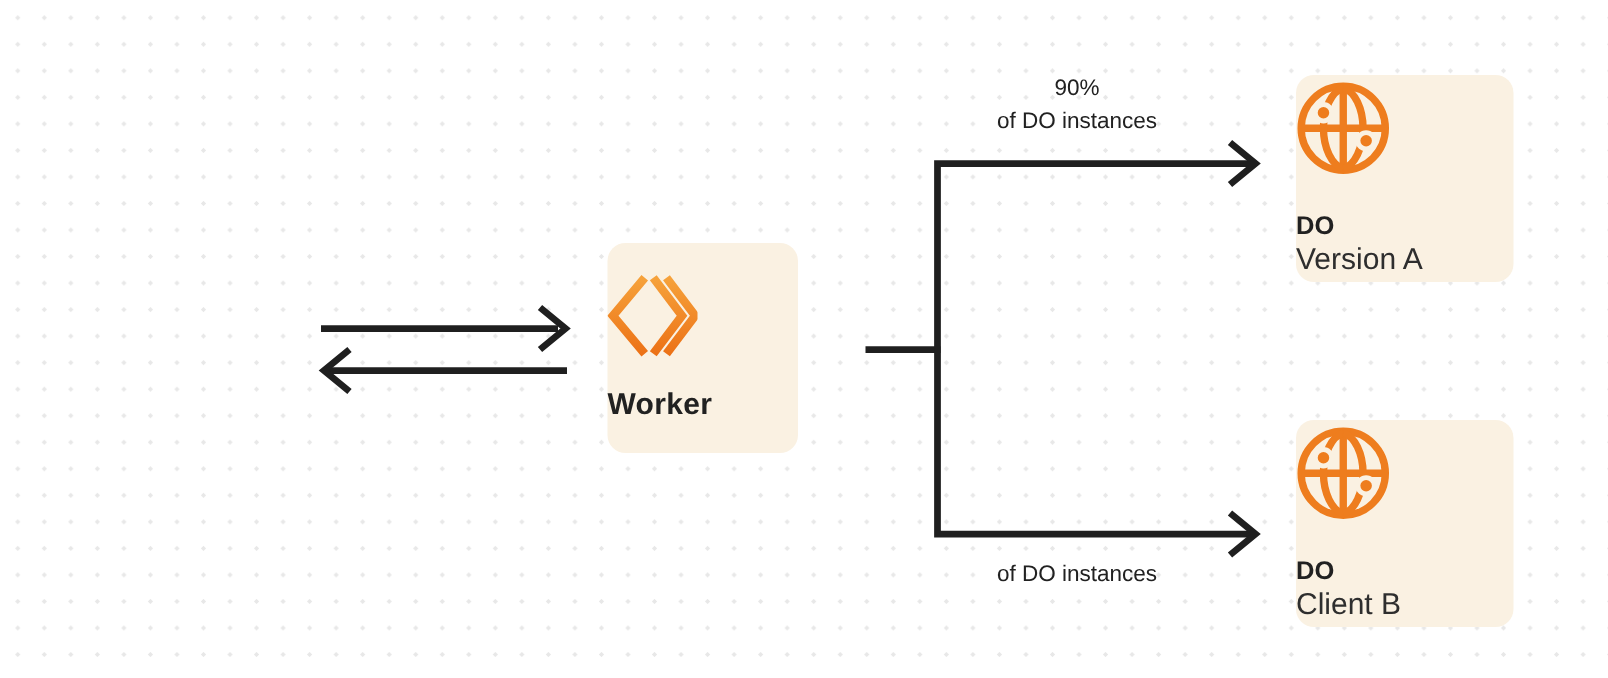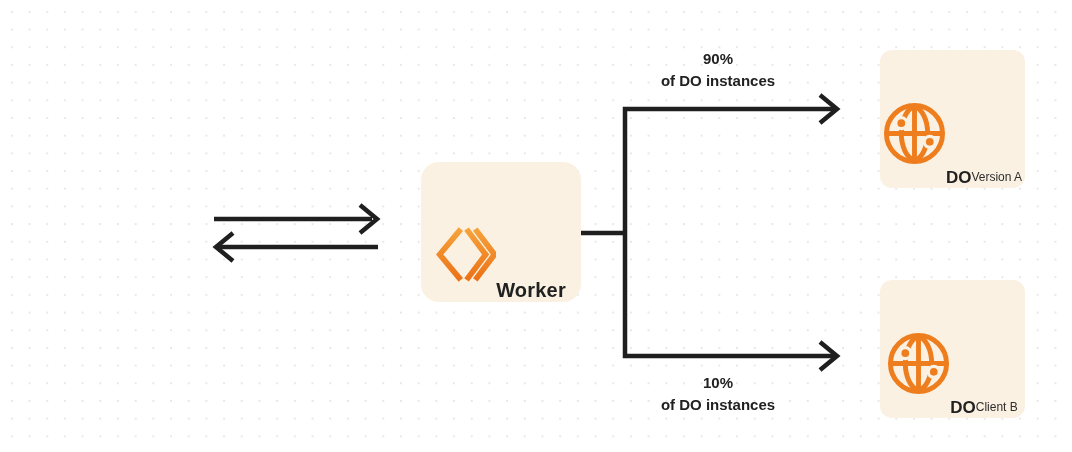--- a/index.html
+++ b/index.html
@@ -38,36 +38,35 @@
   .wires path{
     fill:none;
     stroke:var(--line);
     stroke-width:4.5;
     stroke-linejoin:miter;
     stroke-linecap:butt;
   }
   .node{
     position:absolute;
     display:flex;
-    flex-direction:row;
-    align-items:flex-end;
+    flex-direction:column;
+    align-items:flex-start;
     justify-content:center;
     color:var(--text);
-    margin-left:16px;
   }
   .node.gray{
     background:var(--gray-box);
     border-radius:8px;
   }
   .node.cream{
     background:var(--cream-box);
     border-radius:12px;
   }
   #client{ left:43px; top:163px; width:142px; height:141px; }
-  #worker{ left:405px; top:162px; width:160px; height:140px;border-radius:18px; }
+  #worker{ left:405px; top:162px; width:127px; height:140px; }
   #do-a{ left:864px; top:50px; width:145px; height:138px; }
   #do-b{ left:864px; top:280px; width:145px; height:138px; }
 
   .node-label-lg{
     font-size:20px;
     font-weight:700;
     line-height:24px;
     letter-spacing:.2px;
   }
   .worker-logo{
@@ -97,32 +96,32 @@
   }
   .globe .ring{ fill:var(--cream-box); }
   .globe .dot{ fill:var(--orange); }
 
   .do-title{
     font-size:17px;
     font-weight:700;
     line-height:21px;
   }
   .do-sub{
-    font-size:12px;
+    font-size:20px;
     font-weight:400;
     line-height:22px;
     color:var(--subtext);
     margin-top:1px;
   }
   .split-label{
     position:absolute;
     width:190px;
     text-align:center;
     font-size:15px;
-    font-weight:700;
+    font-weight:400;
     line-height:22px;
     color:var(--text);
   }
   #split-label-top{ left:623px; top:48px; }
   #split-label-bottom{ left:623px; top:372px; }
 </style>
 </head>
 <body>
 
 <div class="canvas">
@@ -189,17 +188,16 @@
     <div class="do-title">DO</div>
     <div class="do-sub">Client B</div>
   </div>
 
   <div class="split-label" id="split-label-top">
     <div>90%</div>
     <div>of DO instances</div>
   </div>
 
   <div class="split-label" id="split-label-bottom">
-    <div>10%</div>
     <div>of DO instances</div>
   </div>
 
 </div>
 
 </body></html>

